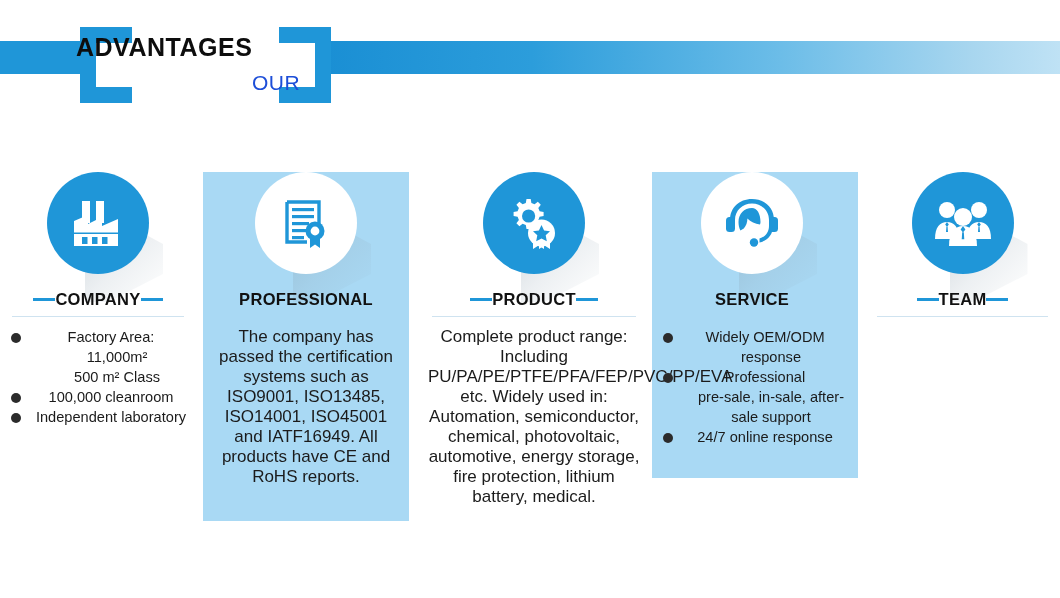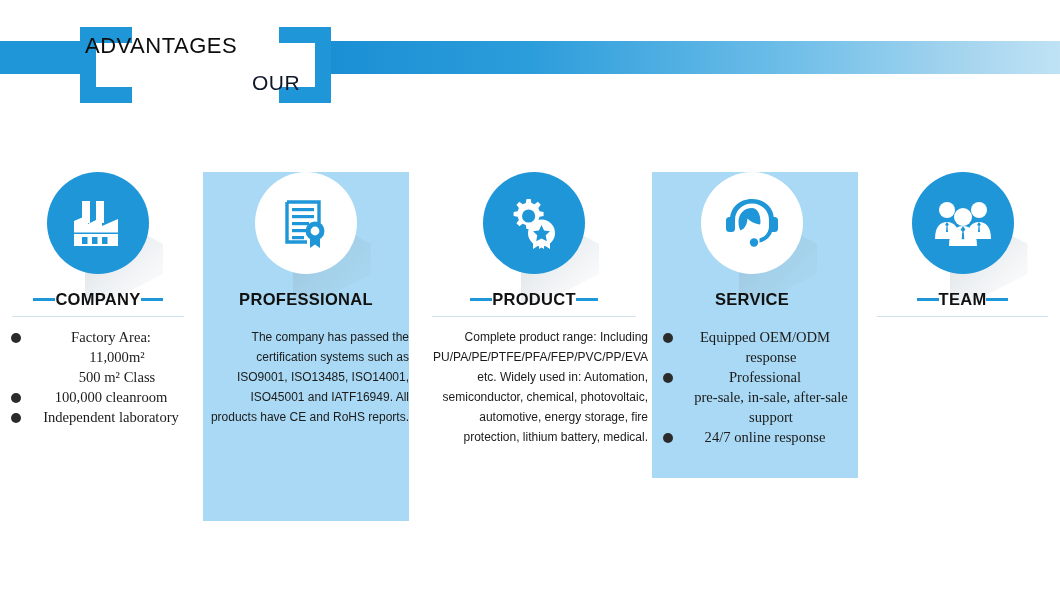--- a/index.html
+++ b/index.html
@@ -52,36 +52,36 @@
   }
   #bracket-left      { left: 80px; }
   #bracket-left-top  { left: 80px;  top: 27px;  width: 52px; }
   #bracket-left-bot  { left: 80px;  top: 87px;  width: 52px; }
   #bracket-right     { left: 315px; }
   #bracket-right-top { left: 279px; top: 27px;  width: 52px; }
   #bracket-right-bot { left: 279px; top: 87px;  width: 52px; }
 
   #header-title-main {
     position: absolute;
-    left: 85px;
+    left: 76px;
     top: 33px;
-    font-size: 22px;
-    font-weight: normal;
+    font-size: 25px;
+    font-weight: bold;
     letter-spacing: 0.5px;
     color: #0d0d0d;
     white-space: nowrap;
   }
   #header-title-sub {
     position: absolute;
     left: 252px;
     top: 71px;
     font-size: 21px;
     font-weight: normal;
     letter-spacing: 0.5px;
-    color: #0f172a;
+    color: #1d4ed8;
     white-space: nowrap;
   }
 
   
   .panel {
     position: absolute;
     background: #a9d9f4;
   }
   #panel-professional { left: 203px; top: 172px; width: 206px; height: 349px; }
   #panel-service      { left: 652px; top: 172px; width: 206px; height: 306px; }
@@ -148,34 +148,33 @@
   .dash.hidden { visibility: hidden; width: 0; }
   .title-rule {
     height: 1px;
     background: #cfe3f0;
     margin: 7px 12px 0 12px;
   }
   .title-rule.hidden { visibility: hidden; }
 
   .body-text {
     margin-top: 10px;
-    text-align: right;
-    font-size: 12px;
+    text-align: center;
+    font-size: 17px;
     line-height: 20px;
     color: #1b1b1b;
-    padding: 0 0;
+    padding: 0 8px;
   }
 
   .bullets {
     margin-top: 10px;
     list-style: none;
     padding: 0;
     margin-left: 0;
     margin-right: 0;
-    font-family: Liberation Serif, serif;
   }
   .bullet-row {
     position: relative;
     padding-left: 26px;
     font-size: 14.6px;
     line-height: 20px;
     color: #1b1b1b;
     text-align: center;
   }
   .bullet-dot {
@@ -338,21 +337,21 @@
   </div>
   <div class="card-title">
     <span class="dash hidden"></span>
     <span>SERVICE</span>
     <span class="dash hidden"></span>
   </div>
   <div class="title-rule hidden"></div>
   <div class="bullets">
     <div class="bullet-row">
       <span class="bullet-dot"></span>
-      <span>Equipped OEM/ODM</span>
+      <span>Widely OEM/ODM</span>
     </div>
     <div class="bullet-cont">response</div>
     <div class="bullet-row">
       <span class="bullet-dot"></span>
       <span>Professional</span>
     </div>
     <div class="bullet-cont">pre-sale, in-sale, after-sale support</div>
     <div class="bullet-row">
       <span class="bullet-dot"></span>
       <span>24/7 online response</span>

